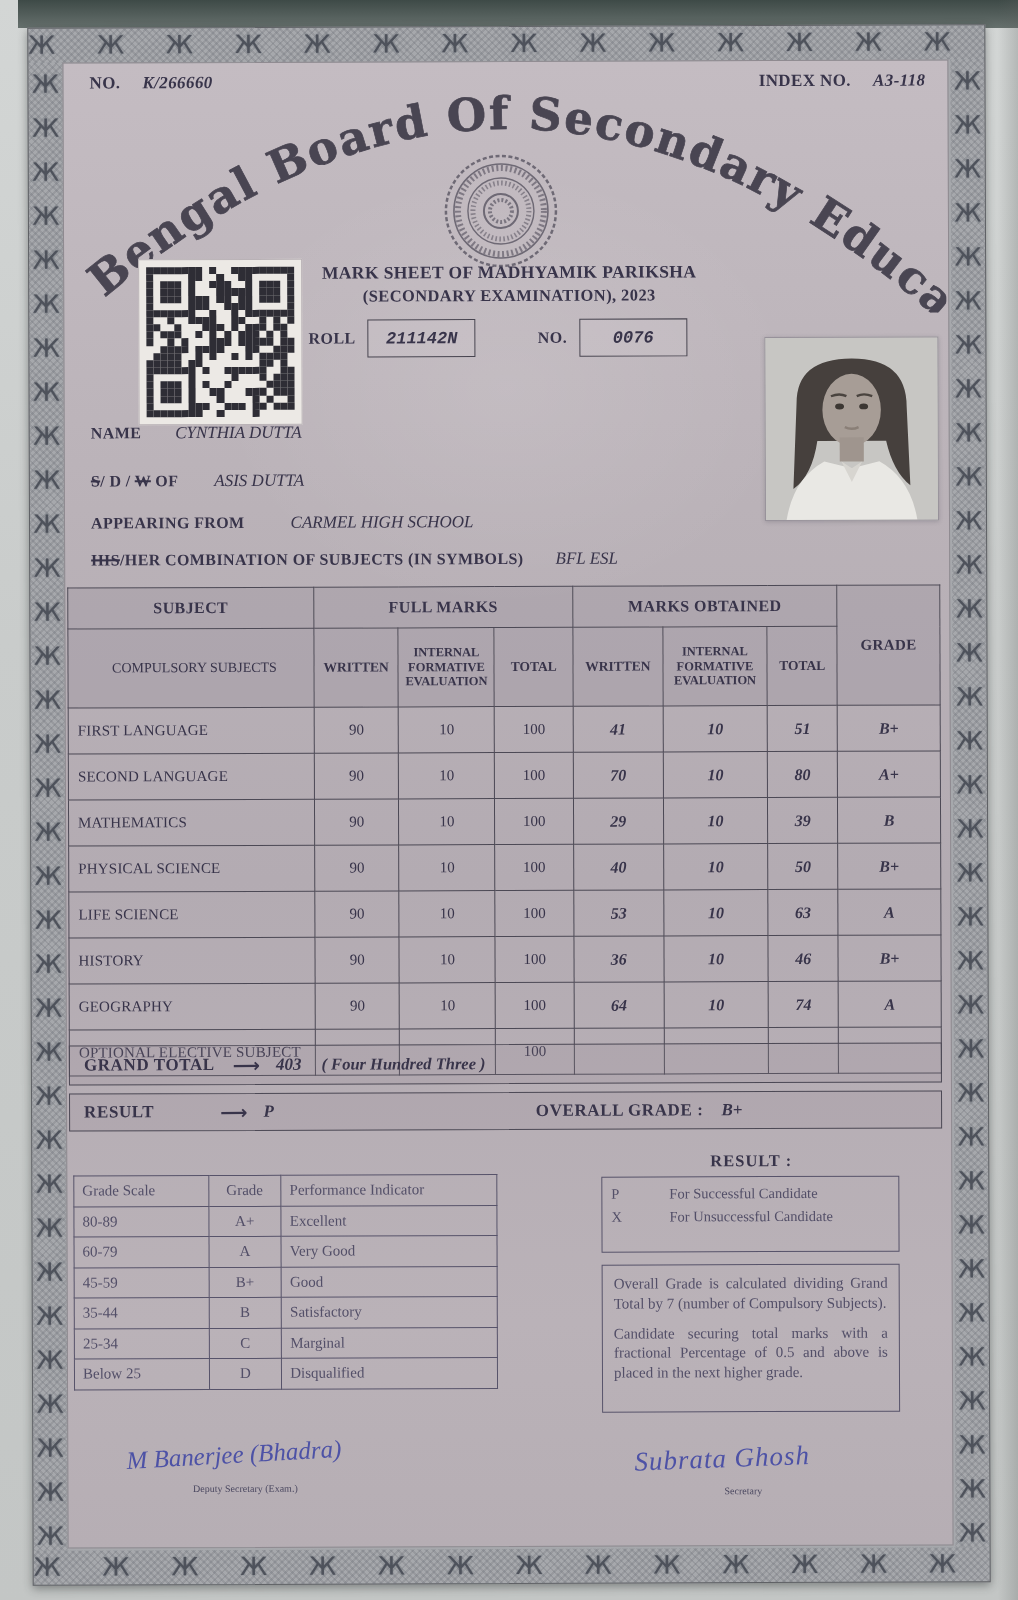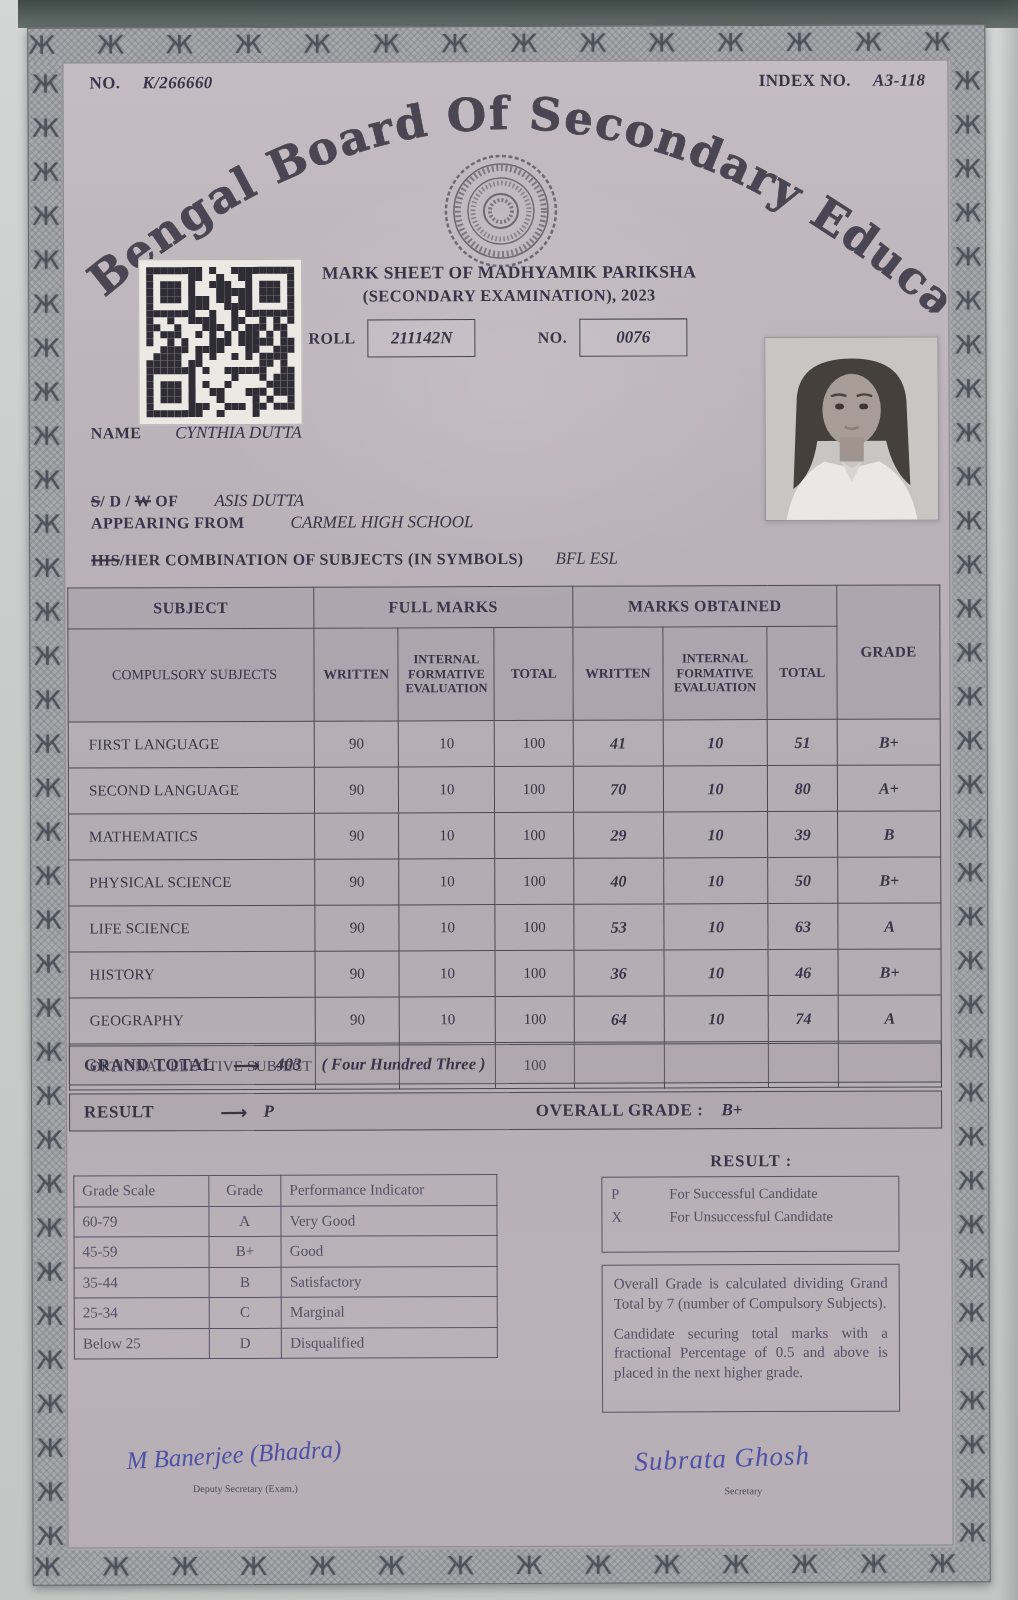--- a/index.html
+++ b/index.html
@@ -59,42 +59,42 @@
 
   .headline{position:absolute;left:212px;top:200px;width:466px;text-align:center;color:var(--ink);}
   .headline .l1{font-size:17.5px;font-weight:bold;letter-spacing:.4px;}
   .headline .l2{font-size:16.5px;font-weight:bold;margin-top:3px;letter-spacing:.4px;}
 
   .rollrow{position:absolute;left:244px;top:256px;width:430px;height:40px;
            display:flex;align-items:center;color:var(--ink);}
   .rollrow .lbl{font-size:16px;font-weight:bold;letter-spacing:.5px;}
   .rollrow .box{border:1.6px solid #47444f;width:106px;height:36px;margin-left:12px;
                 display:flex;align-items:center;justify-content:center;
-                font-style:italic;font-weight:bold;font-size:17px;background:rgba(255,255,255,.07);}
+                font-style:italic;font-weight:bold;font-size:17px;background:rgba(255,255,255,.07);font-family:Liberation Mono, monospace;}
   .rollrow .gap{width:62px;}
 
   .photo{position:absolute;left:700px;top:276px;width:172px;height:182px;
          border:1px solid #97919a;background:#c7c6c4;box-shadow:0 1px 4px rgba(60,60,70,.25);}
 
   .infoline{position:absolute;left:26px;color:var(--ink);white-space:nowrap;}
   .infoline .lbl{font-size:16px;font-weight:bold;letter-spacing:.4px;}
   .infoline .val{font-size:17px;font-weight:normal;font-style:italic;}
   .struck{text-decoration:line-through;text-decoration-thickness:2px;}
 
   table{border-collapse:collapse;table-layout:fixed;}
   .marks{position:absolute;left:2px;top:524px;width:873px;color:var(--ink);}
   .marks th,.marks td{border:1.3px solid var(--line);overflow:hidden;}
   .marks thead th{background:rgba(147,140,150,.26);font-weight:bold;}
   .marks .r1 th{height:38px;font-size:16px;letter-spacing:.4px;}
   .marks .r2 th{height:60px;font-size:13.5px;}
-  .marks th.ife{font-size:12.5px;line-height:1.18;padding:16px 2px;}
+  .marks th.ife{font-size:12.5px;line-height:1.18;padding:9px 2px;}
   .marks th.subj2{font-size:14px;text-align:center;padding-left:8px;font-weight:normal;}
   .marks th.grade{font-size:15px;}
   .marks tbody td{height:43px;text-align:center;font-size:15px;}
-  .marks tbody td:first-child{text-align:left;padding-left:20px;font-size:15px;letter-spacing:.2px;}
+  .marks tbody td:first-child{text-align:left;padding-left:9px;font-size:15px;letter-spacing:.2px;}
   .marks tbody td:nth-child(n+5){font-style:italic;font-weight:600;font-size:16px;margin-top:24px;}
 
   .bar{position:absolute;left:2px;width:873px;box-sizing:border-box;
        border:1.4px solid var(--line);background:rgba(147,140,150,.18);
        display:flex;align-items:center;color:var(--ink);}
   .bar .lbl{font-size:17px;font-weight:bold;letter-spacing:.6px;}
   .bar .arrow{font-family:"DejaVu Sans",sans-serif;font-size:19px;font-weight:bold;}
   .bar .val{font-style:italic;font-weight:bold;font-size:17px;}
   .grand{top:982px;height:40px;padding-left:14px;}
   .grand .arrow{margin:0 16px 0 18px;}
@@ -701,21 +701,21 @@
         <ellipse cx="57" cy="40" rx="2.6" ry="1.7" fill="#3c3733"></ellipse>
         <path d="M 38 34 Q 43 32 47 34" stroke="#4a443f" stroke-width="1.4" fill="none"></path>
         <path d="M 53 34 Q 57 32 62 34" stroke="#4a443f" stroke-width="1.4" fill="none"></path>
         <path d="M 46 52 Q 50 54 54 52" stroke="#8a7f77" stroke-width="1.4" fill="none"></path>
       </svg>
 
       <div class="infoline" style="top:360px;">
         <span class="lbl">NAME</span>
         <span class="val" style="margin-left:30px;">CYNTHIA DUTTA</span>
       </div>
-      <div class="infoline" style="top:428px;">
+      <div class="infoline" style="top:408px;">
         <span class="lbl"><span class="struck">S</span><span>/ D / </span><span class="struck">W</span><span> OF</span></span>
         <span class="val" style="margin-left:32px;">ASIS DUTTA</span>
       </div>
       <div class="infoline" style="top:450px;">
         <span class="lbl">APPEARING FROM</span>
         <span class="val" style="margin-left:42px;">CARMEL HIGH SCHOOL</span>
       </div>
       <div class="infoline" style="top:487px;">
         <span class="lbl"><span class="struck">HIS</span><span>/HER COMBINATION OF SUBJECTS (IN SYMBOLS)</span></span>
         <span class="val" style="margin-left:28px;">BFL  ESL</span>
@@ -858,20 +858,25 @@
           </colgroup>
         <thead>
           <tr>
             <th>Grade Scale</th>
             <th>Grade</th>
             <th>Performance Indicator</th>
           </tr>
         </thead>
         <tbody>
             <tr>
+              <td>80-89</td>
+              <td>A+</td>
+              <td>Excellent</td>
+            </tr>
+            <tr>
               <td>60-79</td>
               <td>A</td>
               <td>Very Good</td>
             </tr>
             <tr>
               <td>45-59</td>
               <td>B+</td>
               <td>Good</td>
             </tr>
             <tr>

